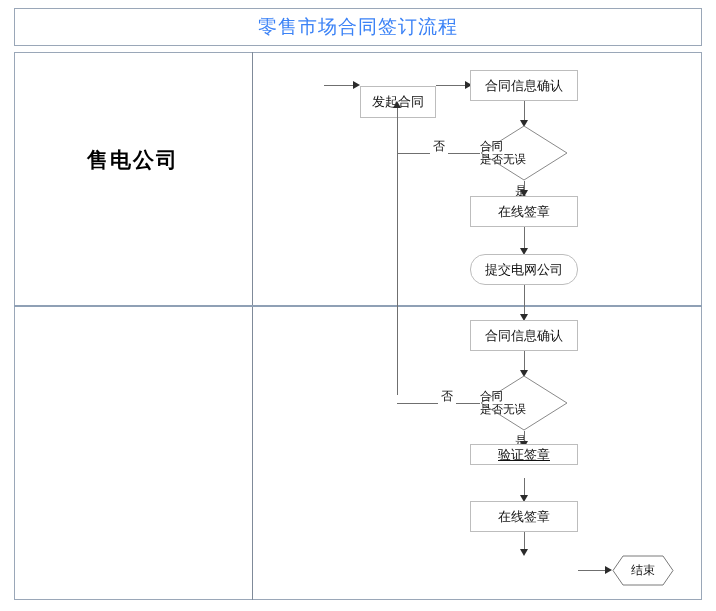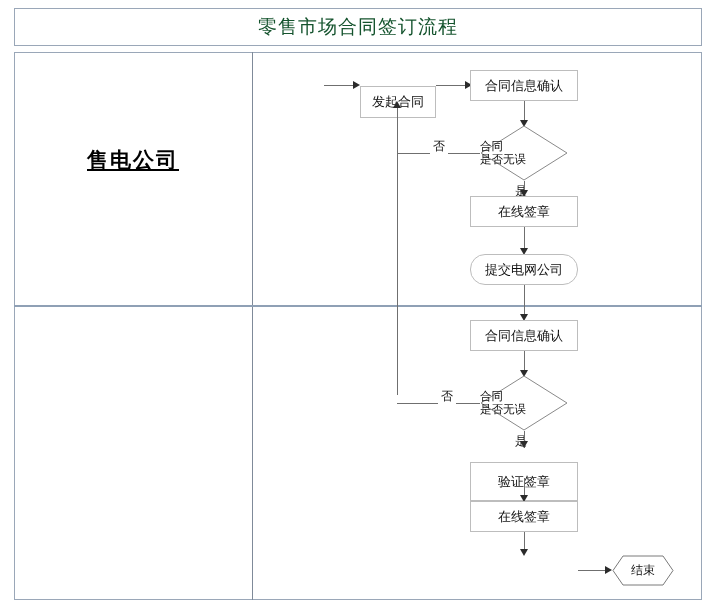--- a/index.html
+++ b/index.html
@@ -7,39 +7,39 @@
   #stage{position:relative;width:716px;height:611px;background:#ffffff;overflow:hidden;}
 
   
   .frame-title{
     position:absolute;left:14px;top:8px;width:688px;height:38px;
     border:1px solid #9aa7b8;background:#ffffff;box-sizing:border-box;
   }
   .frame-title .t{
     position:absolute;left:0;top:0;width:100%;height:100%;
     display:flex;align-items:center;justify-content:center;
-    font-size:19px;color:#14532d;letter-spacing:1px;
+    font-size:19px;color:#3b82f6;letter-spacing:1px;
   }
   .frame-body{
     position:absolute;left:14px;top:52px;width:688px;height:548px;
     border:1px solid #9aa7b8;box-sizing:border-box;background:#ffffff;
   }
   .lane-divider{
     position:absolute;left:14px;top:305px;width:688px;height:0;
     border-top:2px solid #8fa0b5;
   }
   .lane-col-divider{
     position:absolute;left:252px;top:52px;width:0;height:548px;
     border-left:1px solid #7f8a99;
   }
 
   .lane-label{
     position:absolute;width:238px;
     display:flex;align-items:center;justify-content:center;
-    font-size:21px;font-weight:bold;color:#000;letter-spacing:2px;text-decoration:underline;
+    font-size:21px;font-weight:bold;color:#000;letter-spacing:2px;
   }
   #lane1-label{left:14px;top:130px;height:60px;}
   #lane2-label{left:14px;top:440px;height:60px;}
 
   
   .node{
     position:absolute;box-sizing:border-box;
     display:flex;align-items:center;justify-content:center;
     font-size:13px;color:#111;background:#ffffff;
     border:1px solid #bdbdbd;
@@ -165,21 +165,21 @@
     </div>
   </div>
 
   <div class="conn h" style="left:397px;top:403px;width:83px;"></div>
   <div class="edge-label" style="left:438px;top:388px;">否</div>
 
   <div class="edge-label" style="left:512px;top:433px;">是</div>
   <div class="conn v" style="left:524px;top:431px;height:17px;"></div>
   <div class="arrow down" style="left:520px;top:441px;"></div>
 
-  <div class="node proc" style="left:470px;top:462px;width:108px;height:39px;">
+  <div class="node proc" style="left:470px;top:444px;width:108px;height:21px;text-decoration:underline;">
     <span>验证签章</span>
   </div>
 
   <div class="conn v" style="left:524px;top:478px;height:21px;"></div>
   <div class="arrow down" style="left:520px;top:495px;"></div>
 
   <div class="node proc" style="left:470px;top:501px;width:108px;height:31px;">
     <span>在线签章</span>
   </div>
 

